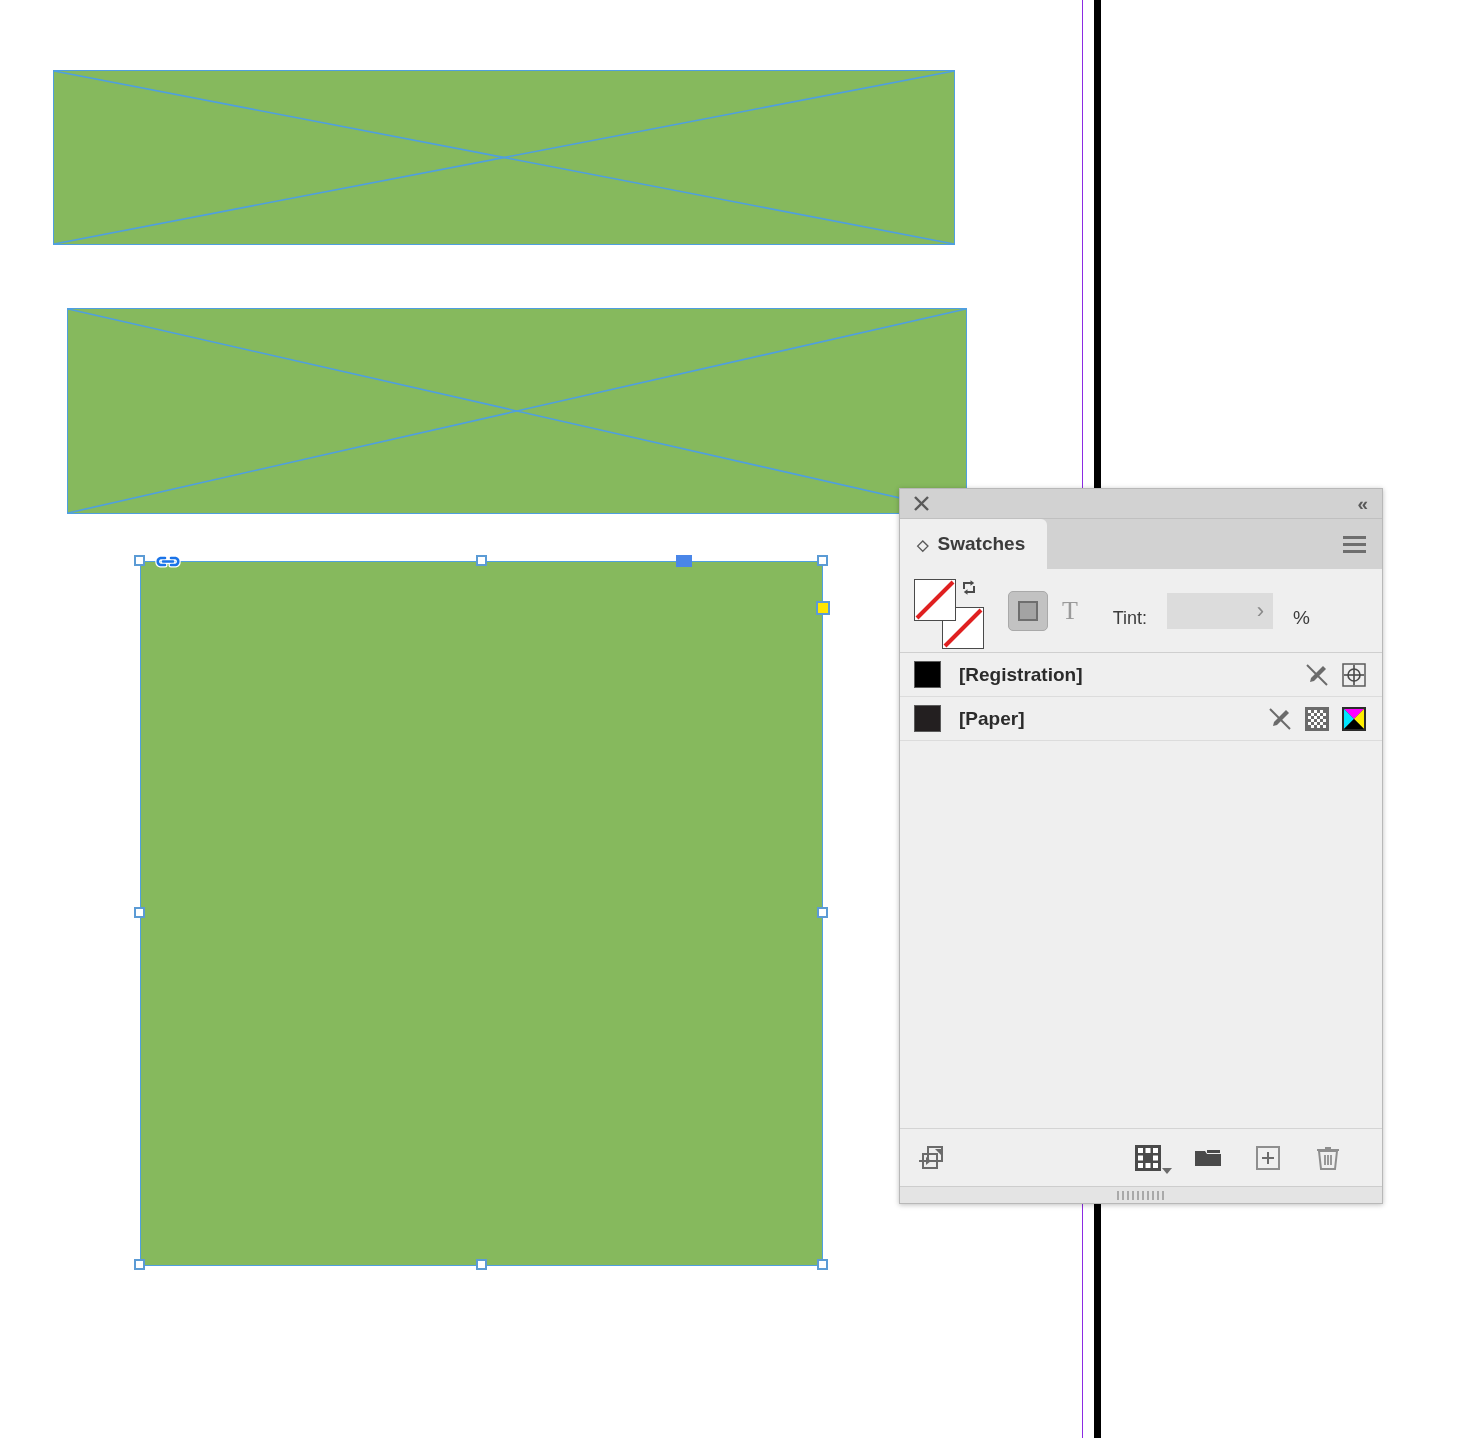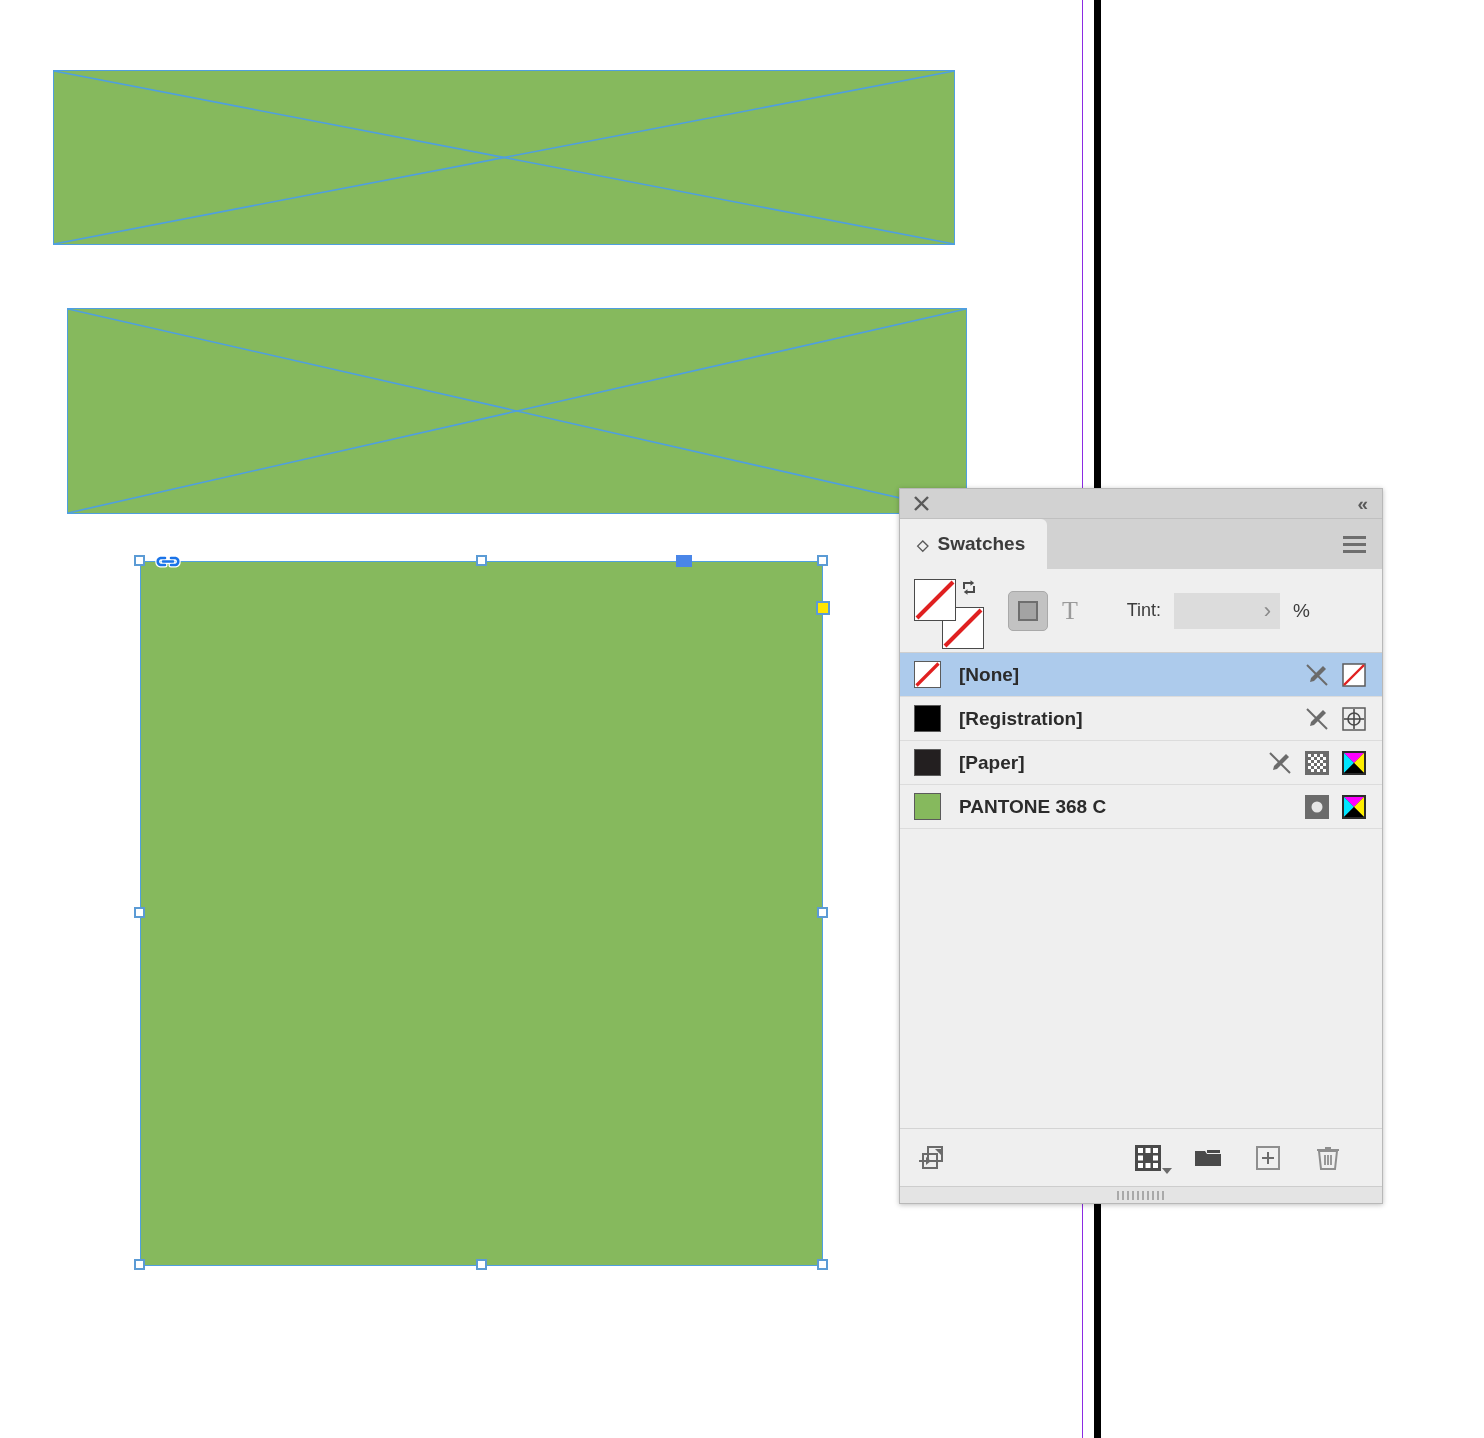--- a/index.html
+++ b/index.html
@@ -242,22 +242,22 @@
   }
   .apply-text {
     font-family: "Liberation Serif", serif;
     font-size: 26px;
     color: #9a9a9a;
     font-weight: normal;
   }
 
   .tint-group {
     display: flex;
-    align-items: center;
-    gap: 13px;
+    align-items: flex-end;
+    gap: 20px;
     margin-left: auto;
     padding-right: 58px;
   }
   .tint-label { font-size: 18px; color: #3c3c3c; }
   .tint-field {
     width: 106px;
     height: 36px;
     background: #dcdcdc;
     display: flex;
     align-items: center;
@@ -474,42 +474,20 @@
       <div class="tint-field">
         <span></span>
         <span style="margin-left:6px; font-size:22px; color:#8a8a8a;">›</span>
       </div>
       <span class="tint-pct">%</span>
     </div>
   </div>
 
   <div class="swatch-list">
 
-    <div class="swatch-row selected">
-      <span class="swatch-chip">
-        <svg width="25" height="25" viewBox="0 0 25 25" style="display:block">
-          <line x1="1.5" y1="23.5" x2="23.5" y2="1.5" stroke="#e02020" stroke-width="3.2"></line>
-        </svg>
-      </span>
-      <span class="swatch-name bold">[None]</span>
-      <span class="row-icons">
-        <span class="row-icon">
-          <svg width="26" height="26" viewBox="0 0 26 26">
-            <path d="M19 4 L22 7 L10 19 L6 20 L7 16 Z" fill="#6b6b6b"></path>
-            <line x1="3" y1="3" x2="23" y2="23" stroke="#6b6b6b" stroke-width="2"></line>
-          </svg>
-        </span>
-        <span class="row-icon">
-          <svg width="24" height="24" viewBox="0 0 24 24">
-            <rect x="1" y="1" width="22" height="22" fill="#ffffff" stroke="#5b5b5b" stroke-width="1.5"></rect>
-            <line x1="2" y1="22" x2="22" y2="2" stroke="#e02020" stroke-width="2.4"></line>
-          </svg>
-        </span>
-      </span>
-    </div>
 
     <div class="swatch-row">
       <span class="swatch-chip" style="background:#000000;"></span>
       <span class="swatch-name">[Registration]</span>
       <span class="row-icons">
         <span class="row-icon">
           <svg width="26" height="26" viewBox="0 0 26 26">
             <path d="M19 4 L22 7 L10 19 L6 20 L7 16 Z" fill="#6b6b6b"></path>
             <line x1="3" y1="3" x2="23" y2="23" stroke="#6b6b6b" stroke-width="2"></line>
           </svg>
@@ -566,41 +544,20 @@
             <rect x="0" y="0" width="24" height="24" fill="#2b2b2b"></rect>
             <polygon points="2,2 22,2 12,12" fill="#ff00ff"></polygon>
             <polygon points="2,2 12,12 2,22" fill="#00e5ff"></polygon>
             <polygon points="22,2 22,22 12,12" fill="#ffee00"></polygon>
             <polygon points="2,22 12,12 22,22" fill="#000000"></polygon>
           </svg>
         </span>
       </span>
     </div>
 
-    <div class="swatch-row">
-      <span class="swatch-chip" style="background:#86b95d;"></span>
-      <span class="swatch-name">PANTONE 368 C</span>
-      <span class="row-icons">
-        <span class="row-icon">
-          <svg width="24" height="24" viewBox="0 0 24 24">
-            <rect x="0" y="0" width="24" height="24" fill="#6b6b6b"></rect>
-            <circle cx="12" cy="12" r="5.5" fill="#e6e6e6"></circle>
-          </svg>
-        </span>
-        <span class="row-icon">
-          <svg width="24" height="24" viewBox="0 0 24 24">
-            <rect x="0" y="0" width="24" height="24" fill="#2b2b2b"></rect>
-            <polygon points="2,2 22,2 12,12" fill="#ff00ff"></polygon>
-            <polygon points="2,2 12,12 2,22" fill="#00e5ff"></polygon>
-            <polygon points="22,2 22,22 12,12" fill="#ffee00"></polygon>
-            <polygon points="2,22 12,12 22,22" fill="#000000"></polygon>
-          </svg>
-        </span>
-      </span>
-    </div>
   </div>
 
   <div class="panel-footer">
     <span class="footer-btn">
       <svg width="30" height="30" viewBox="0 0 30 30">
         <rect x="11" y="4" width="14" height="14" fill="none" stroke="#6b6b6b" stroke-width="2"></rect>
         <rect x="6" y="11" width="14" height="14" fill="none" stroke="#6b6b6b" stroke-width="2"></rect>
         <polygon points="18,6 24,6 24,12" fill="#6b6b6b"></polygon>
         <line x1="2" y1="18" x2="12" y2="18" stroke="#6b6b6b" stroke-width="2"></line>
         <polygon points="9,14 14,18 9,22" fill="#6b6b6b"></polygon>

